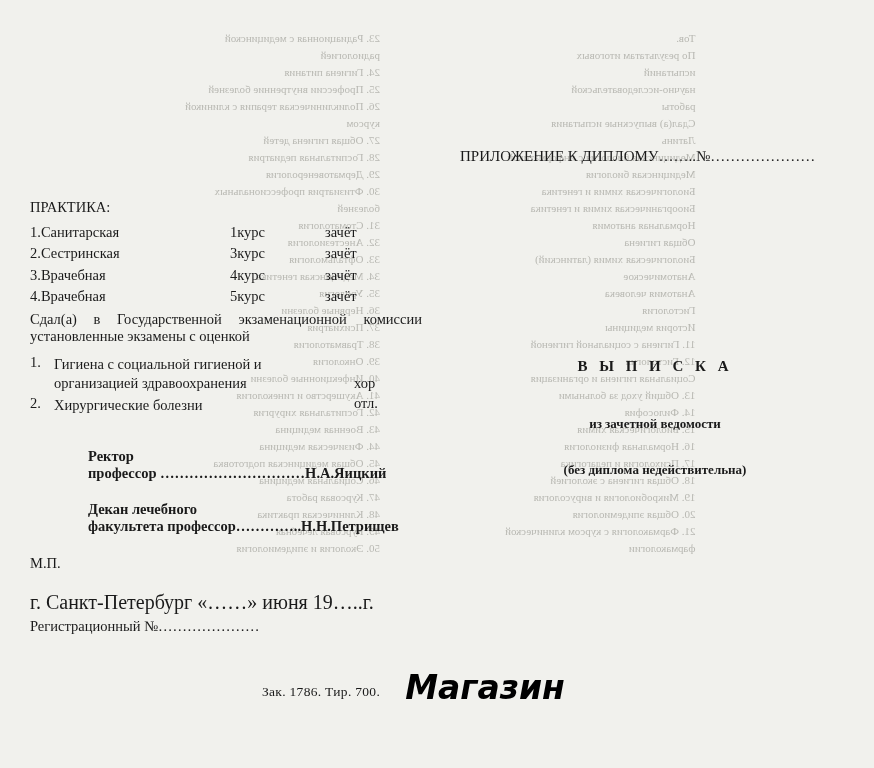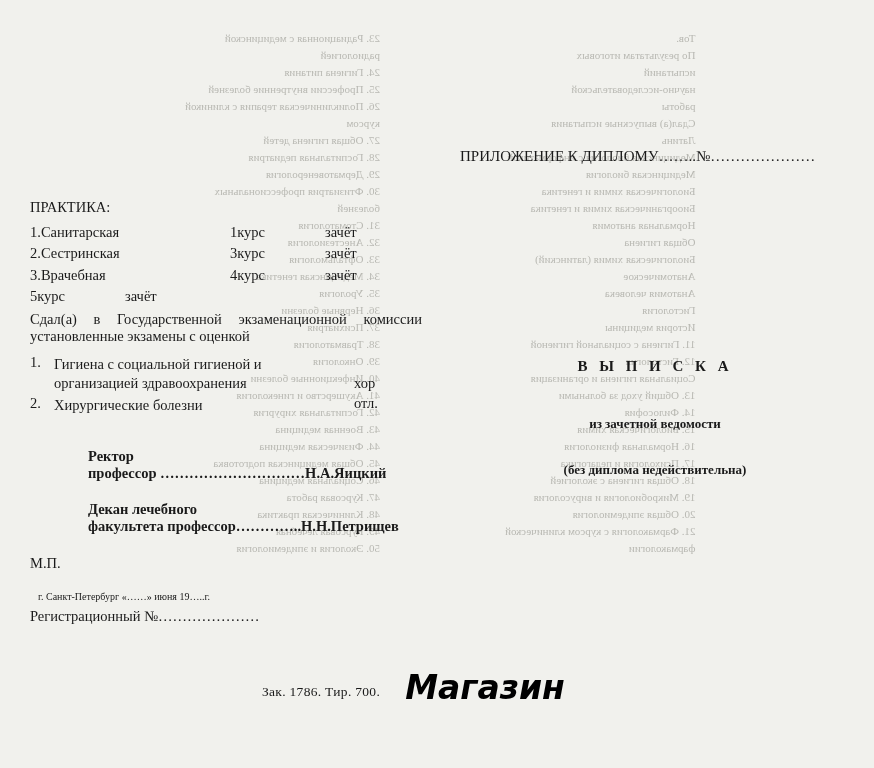--- a/index.html
+++ b/index.html
@@ -78,21 +78,21 @@
   .grade-inline { }
   .exam-sub { margin-left: 24px; display: flex; }
   .exam-sub .txt2 { width: 300px; }
 
   .sign-block { margin-top: 34px; font-size: 14.5px; }
   .sign-line { margin-left: 58px; margin-bottom: 3px; }
   .sign-line.b { font-weight: bold; }
   .sign-gap { height: 18px; }
 
   .mp { margin-top: 22px; font-size: 14.5px; }
-  .city { margin-top: 22px; font-size: 10px; margin-left: 8px; }
+  .city { margin-top: 22px; font-size: 20px; }
   .reg { margin-top: 7px; font-size: 14.5px; }
 
   .zak {
     position: absolute;
     left: 262px;
     top: 684px;
     font-size: 13.5px;
     letter-spacing: 0.3px;
   }
 
@@ -231,20 +231,21 @@
       <span class="nm">2.Сестринская</span>
       <span class="yr">3курс</span>
       <span class="mk">зачёт</span>
     </div>
     <div class="row">
       <span class="nm">3.Врачебная</span>
       <span class="yr">4курс</span>
       <span class="mk">зачёт</span>
     </div>
     <div class="row">
+      <span class="nm">4.Врачебная</span>
       <span class="yr">5курс</span>
       <span class="mk">зачёт</span>
     </div>
 
     <div class="para">Сдал(а) в Государственной экзаменационной комиссии установленные экзамены с оценкой</div>
 
     <div class="exam-list">
       <div class="exam-item">
         <span class="num">1.</span>
         <span class="txt">Гигиена с социальной гигиеной и</span>

